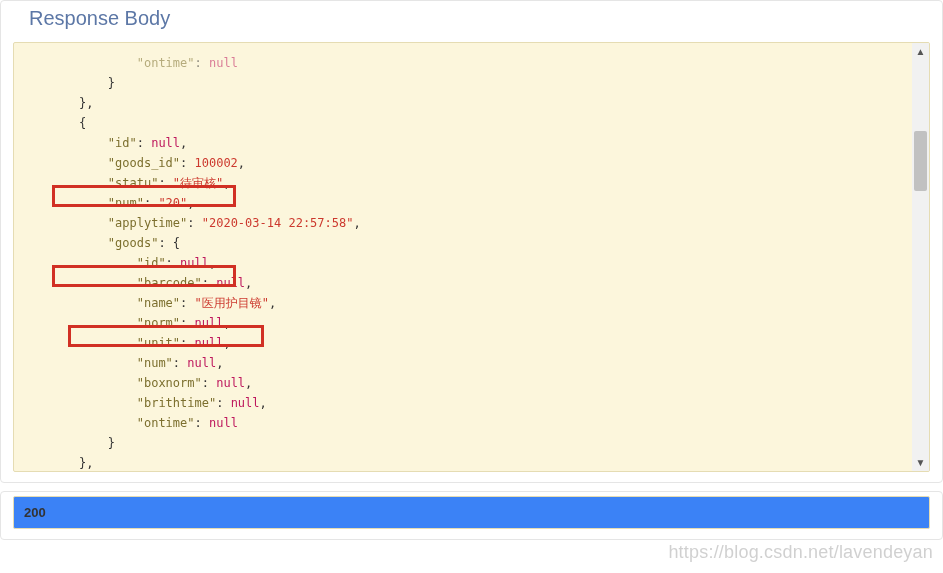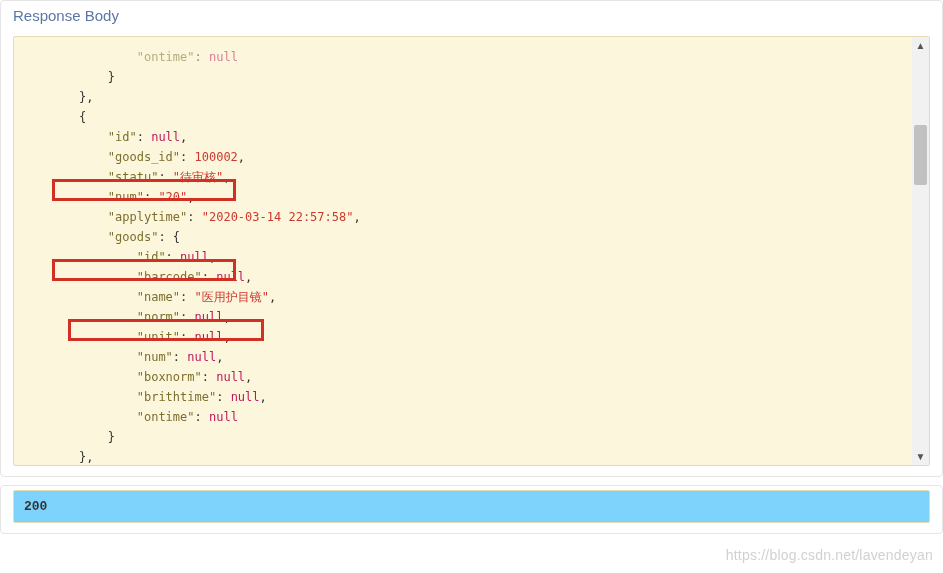--- a/index.html
+++ b/index.html
@@ -13,23 +13,23 @@
     height: 573px;
     overflow: hidden;
     position: relative;
   }
   .panel {
     border: 1px solid #e5e5e5;
     border-radius: 4px;
     margin: 0 0 8px 0;
   }
   .panel-heading {
-    padding: 6px 12px;
+    padding: 6px 28px;
     color: #5c77a6;
-    font-size: 15px;
+    font-size: 20px;
   }
   .panel-body {
     padding: 6px 12px 10px 12px;
   }
   .response-container {
     position: relative;
     background: #fcf6dc;
     border: 1px solid #e5dcb3;
     border-radius: 2px;
     height: 430px;
@@ -81,35 +81,35 @@
     justify-content: center;
     color: #555;
     font-size: 10px;
   }
   .scroll-up { top: 0; }
   .scroll-down { bottom: 0; }
   .code-panel .panel-body {
     padding-top: 4px;
   }
   .code-box {
-    background: #7dd3fc;
+    background: #3b82f6;
     border: 1px solid #e5dcb3;
     border-radius: 2px;
     padding: 8px 10px;
-    font-family: Liberation Mono, monospace;
+    font-family: Liberation Sans, sans-serif;
     font-size: 13px;
     font-weight: bold;
     color: #333;
   }
   .watermark {
     position: absolute;
     right: 10px;
     bottom: 10px;
     color: rgba(120,120,120,0.35);
-    font-size: 14px;
+    font-size: 18px;
     letter-spacing: 0.2px;
     pointer-events: none;
   }
 </style>
 </head>
 <body>
 
 <div class="panel">
   <div class="panel-heading">Response Body</div>
   <div class="panel-body">

